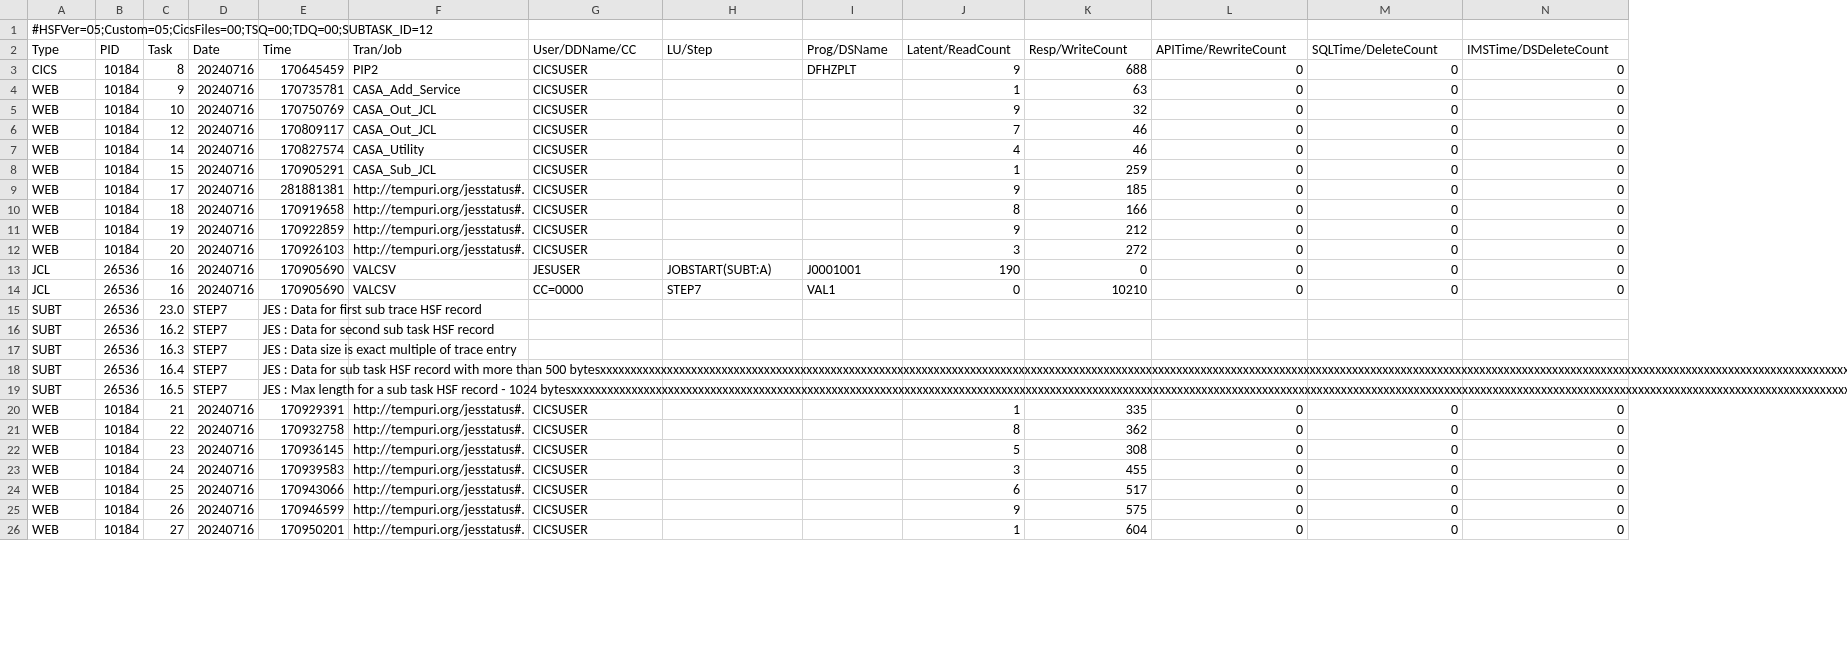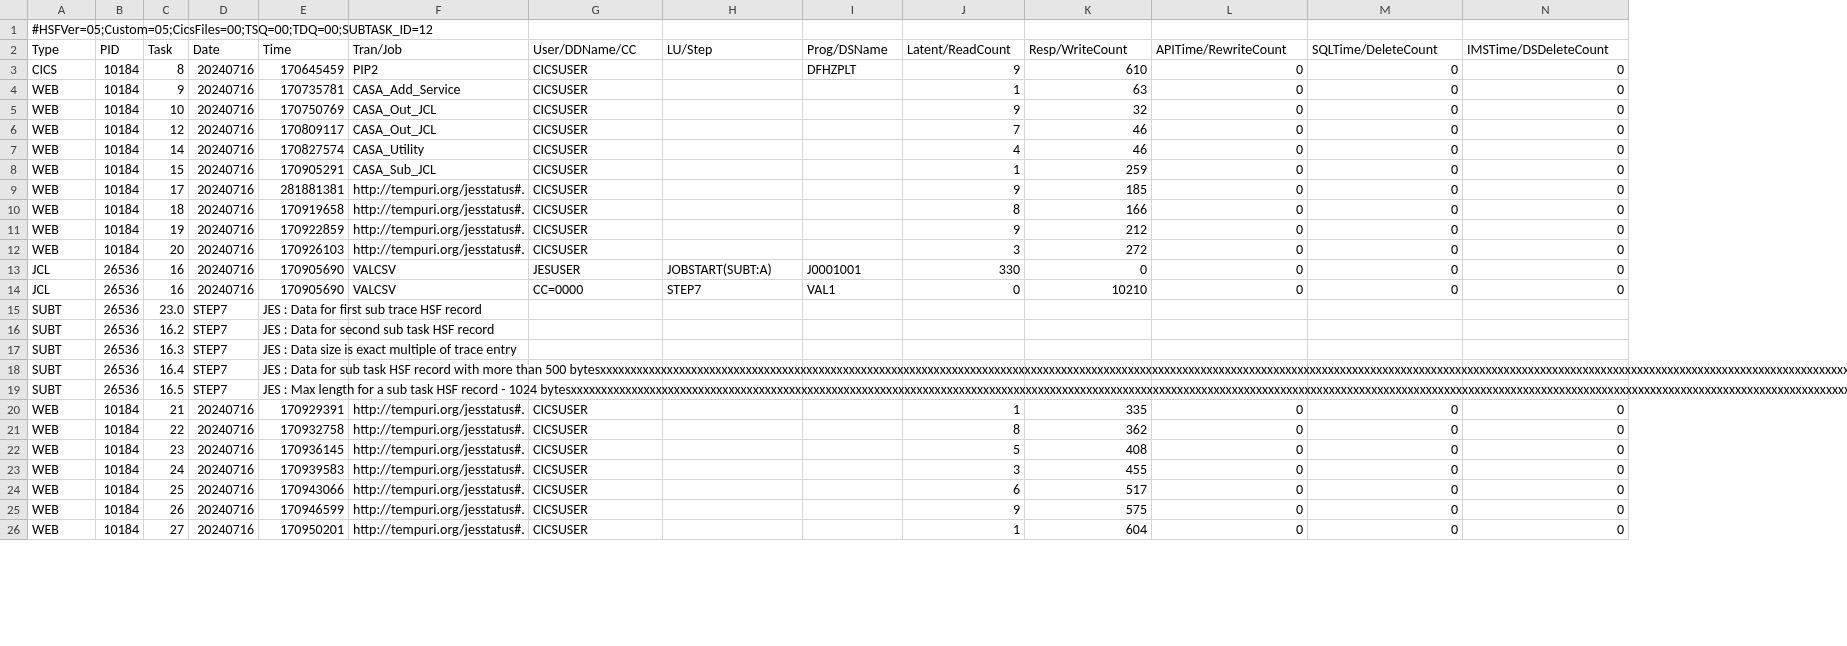--- a/index.html
+++ b/index.html
@@ -113,21 +113,21 @@
     <div class="cell txt">CICS</div>
     <div class="cell num">10184</div>
     <div class="cell num">8</div>
     <div class="cell num">20240716</div>
     <div class="cell num">170645459</div>
     <div class="cell txt">PIP2</div>
     <div class="cell txt">CICSUSER</div>
     <div class="cell txt"></div>
     <div class="cell txt">DFHZPLT</div>
     <div class="cell num">9</div>
-    <div class="cell num">610</div>
+    <div class="cell num">688</div>
     <div class="cell num">0</div>
     <div class="cell num">0</div>
     <div class="cell num">0</div>
     <div class="rowhdr">4</div>
     <div class="cell txt">WEB</div>
     <div class="cell num">10184</div>
     <div class="cell num">9</div>
     <div class="cell num">20240716</div>
     <div class="cell num">170735781</div>
     <div class="cell txt">CASA_Add_Service</div>
@@ -262,21 +262,21 @@
     <div class="rowhdr">13</div>
     <div class="cell txt">JCL</div>
     <div class="cell num">26536</div>
     <div class="cell num">16</div>
     <div class="cell num">20240716</div>
     <div class="cell num">170905690</div>
     <div class="cell txt">VALCSV</div>
     <div class="cell txt">JESUSER</div>
     <div class="cell txt">JOBSTART(SUBT:A)</div>
     <div class="cell txt">J0001001</div>
-    <div class="cell num">330</div>
+    <div class="cell num">190</div>
     <div class="cell num">0</div>
     <div class="cell num">0</div>
     <div class="cell num">0</div>
     <div class="cell num">0</div>
     <div class="rowhdr">14</div>
     <div class="cell txt">JCL</div>
     <div class="cell num">26536</div>
     <div class="cell num">16</div>
     <div class="cell num">20240716</div>
     <div class="cell num">170905690</div>
@@ -408,21 +408,21 @@
     <div class="cell txt">WEB</div>
     <div class="cell num">10184</div>
     <div class="cell num">23</div>
     <div class="cell num">20240716</div>
     <div class="cell num">170936145</div>
     <div class="cell txt clip">http://tempuri.org/jesstatus#.</div>
     <div class="cell txt">CICSUSER</div>
     <div class="cell txt"></div>
     <div class="cell txt"></div>
     <div class="cell num">5</div>
-    <div class="cell num">408</div>
+    <div class="cell num">308</div>
     <div class="cell num">0</div>
     <div class="cell num">0</div>
     <div class="cell num">0</div>
     <div class="rowhdr">23</div>
     <div class="cell txt">WEB</div>
     <div class="cell num">10184</div>
     <div class="cell num">24</div>
     <div class="cell num">20240716</div>
     <div class="cell num">170939583</div>
     <div class="cell txt clip">http://tempuri.org/jesstatus#.</div>

